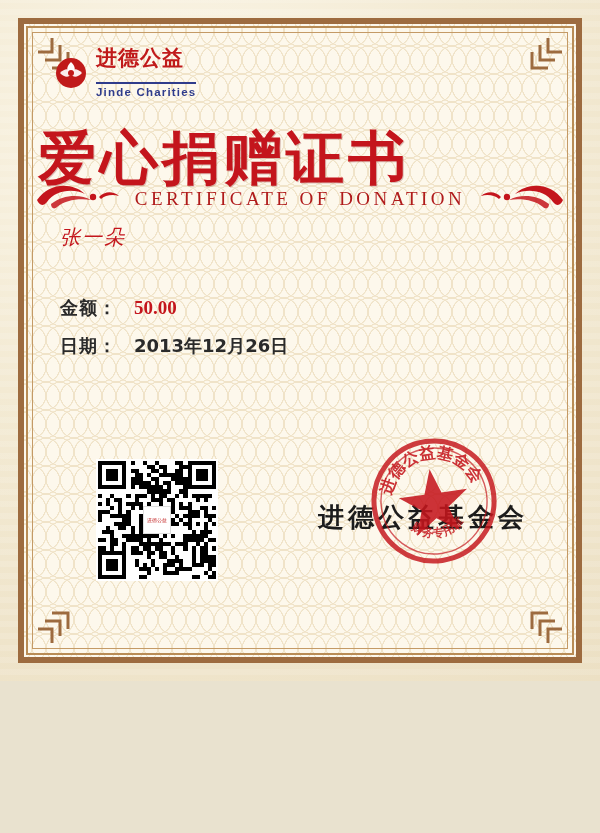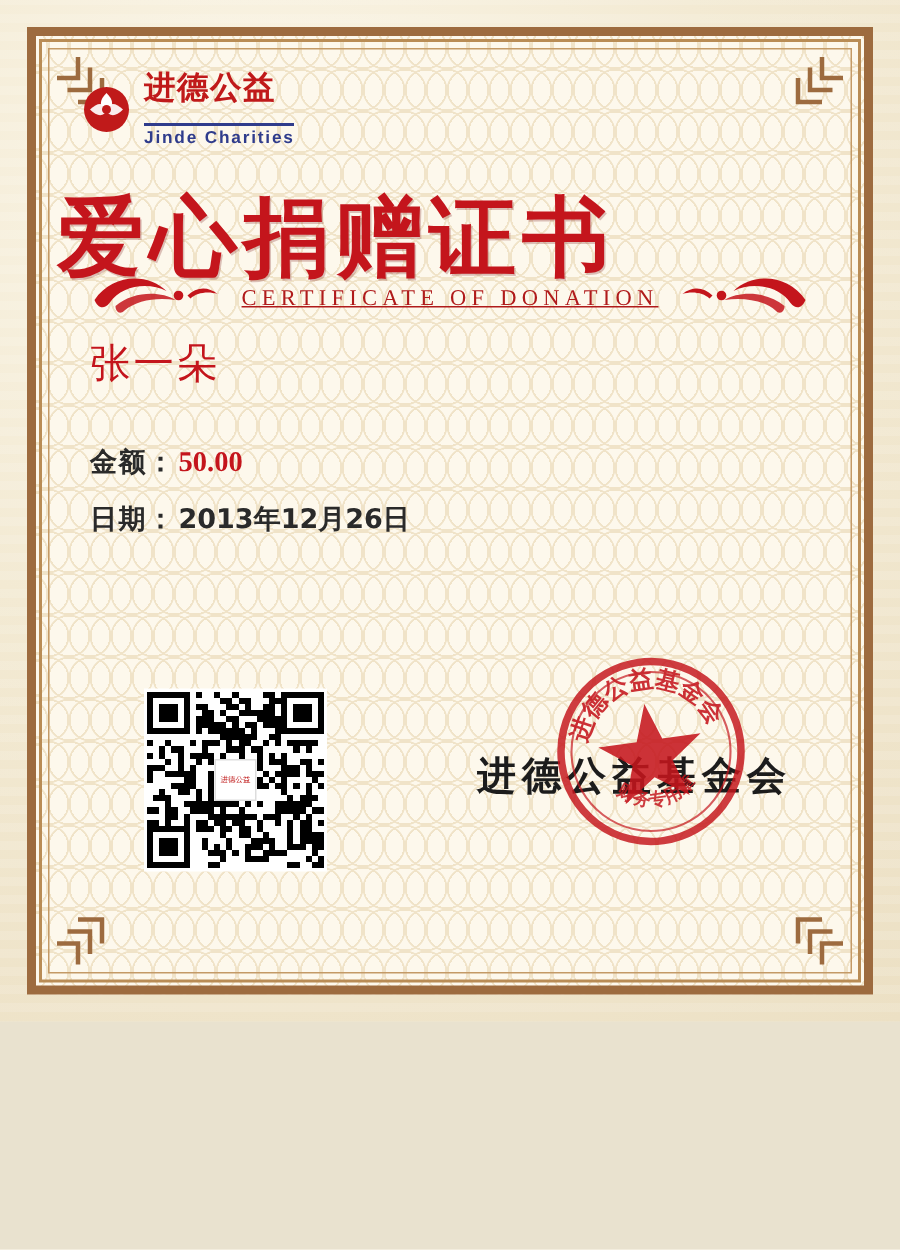--- a/index.html
+++ b/index.html
@@ -142,37 +142,37 @@
     position: absolute;
     top: 142px;
     left: 0; right: 0;
     display: flex;
     align-items: center;
     justify-content: center;
     gap: 6px;
   }
   .sub-title {
     font-family: "Liberation Serif", serif;
-    font-size: 15px;
+    font-size: 19px;
     color: #b01b1b;
     letter-spacing: 3.5px;
     white-space: nowrap;
-    text-decoration: underline;
   }
   .flourish { flex: 0 0 auto; }
 
   
   .recipient {
     position: absolute;
     top: 186px;
     left: 22px;
     font-family: "DejaVu Sans", sans-serif;
-    font-size: 27px;
+    font-size: 20px;
     color: #c4151c;
     letter-spacing: 2px;
+    font-style: italic;
   }
 
   
   .fields {
     position: absolute;
     top: 258px;
     left: 22px;
     right: 22px;
   }
   .field {
@@ -181,21 +181,21 @@
     margin-bottom: 14px;
     font-family: "DejaVu Sans", sans-serif;
     font-size: 18px;
     color: #2a2a2a;
     font-weight: bold;
   }
   .field .label {
     letter-spacing: 1px;
   }
   .field .value {
-    margin-left: 2px;
+    margin-left: 17px;
   }
   .field .value.amount {
     color: #c4151c;
     font-family: "Liberation Serif", serif;
     font-size: 19px;
   }
 
   
   .body-text {
     position: absolute;

